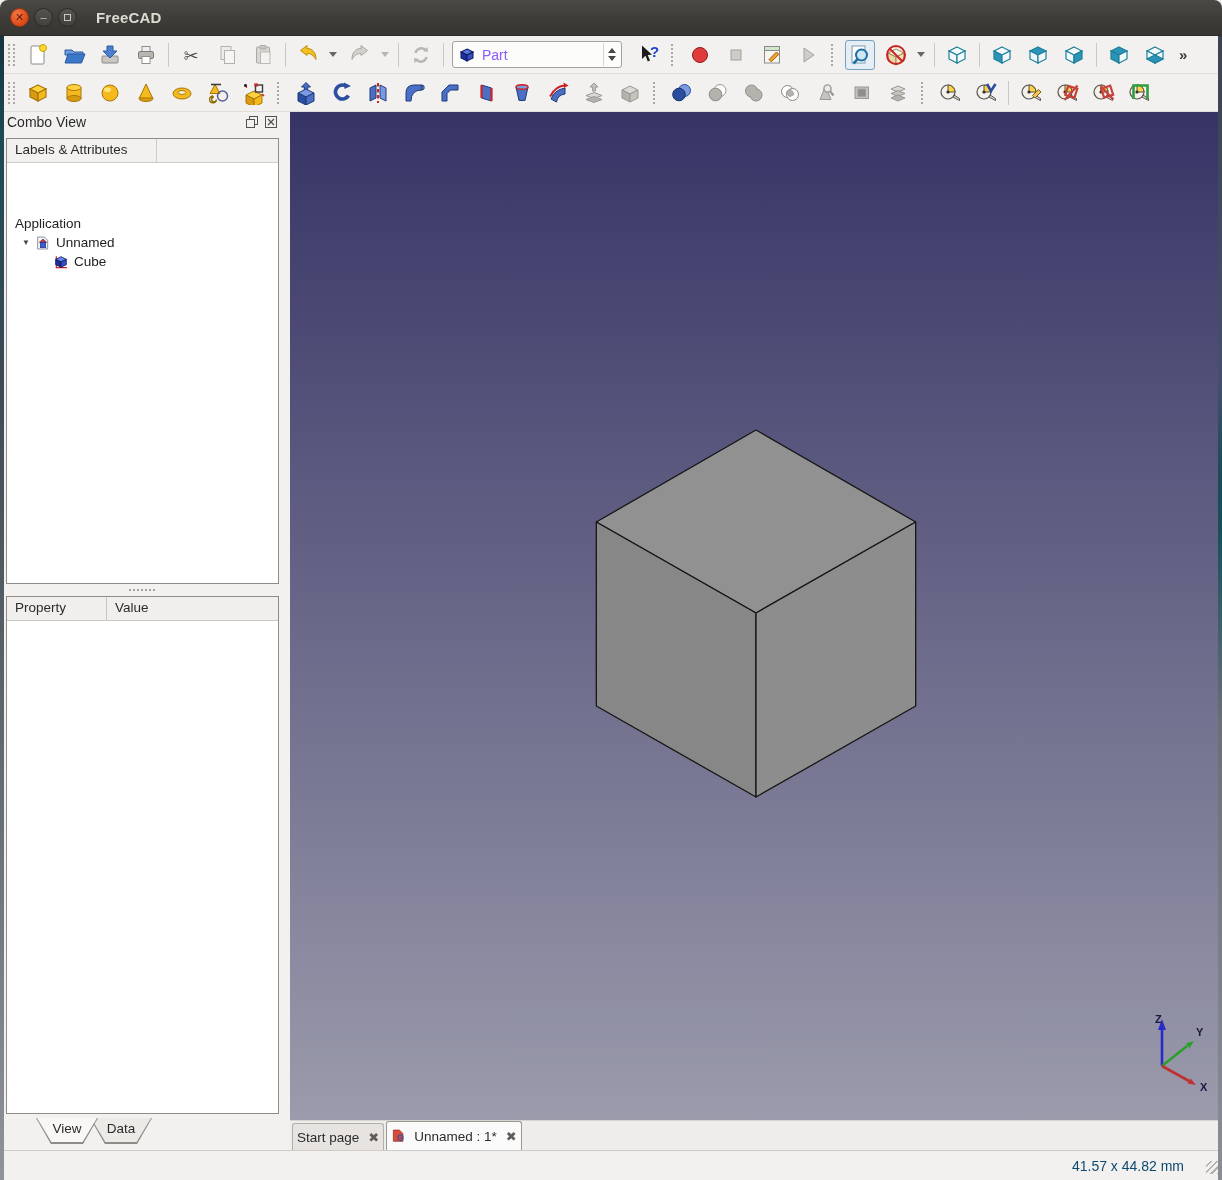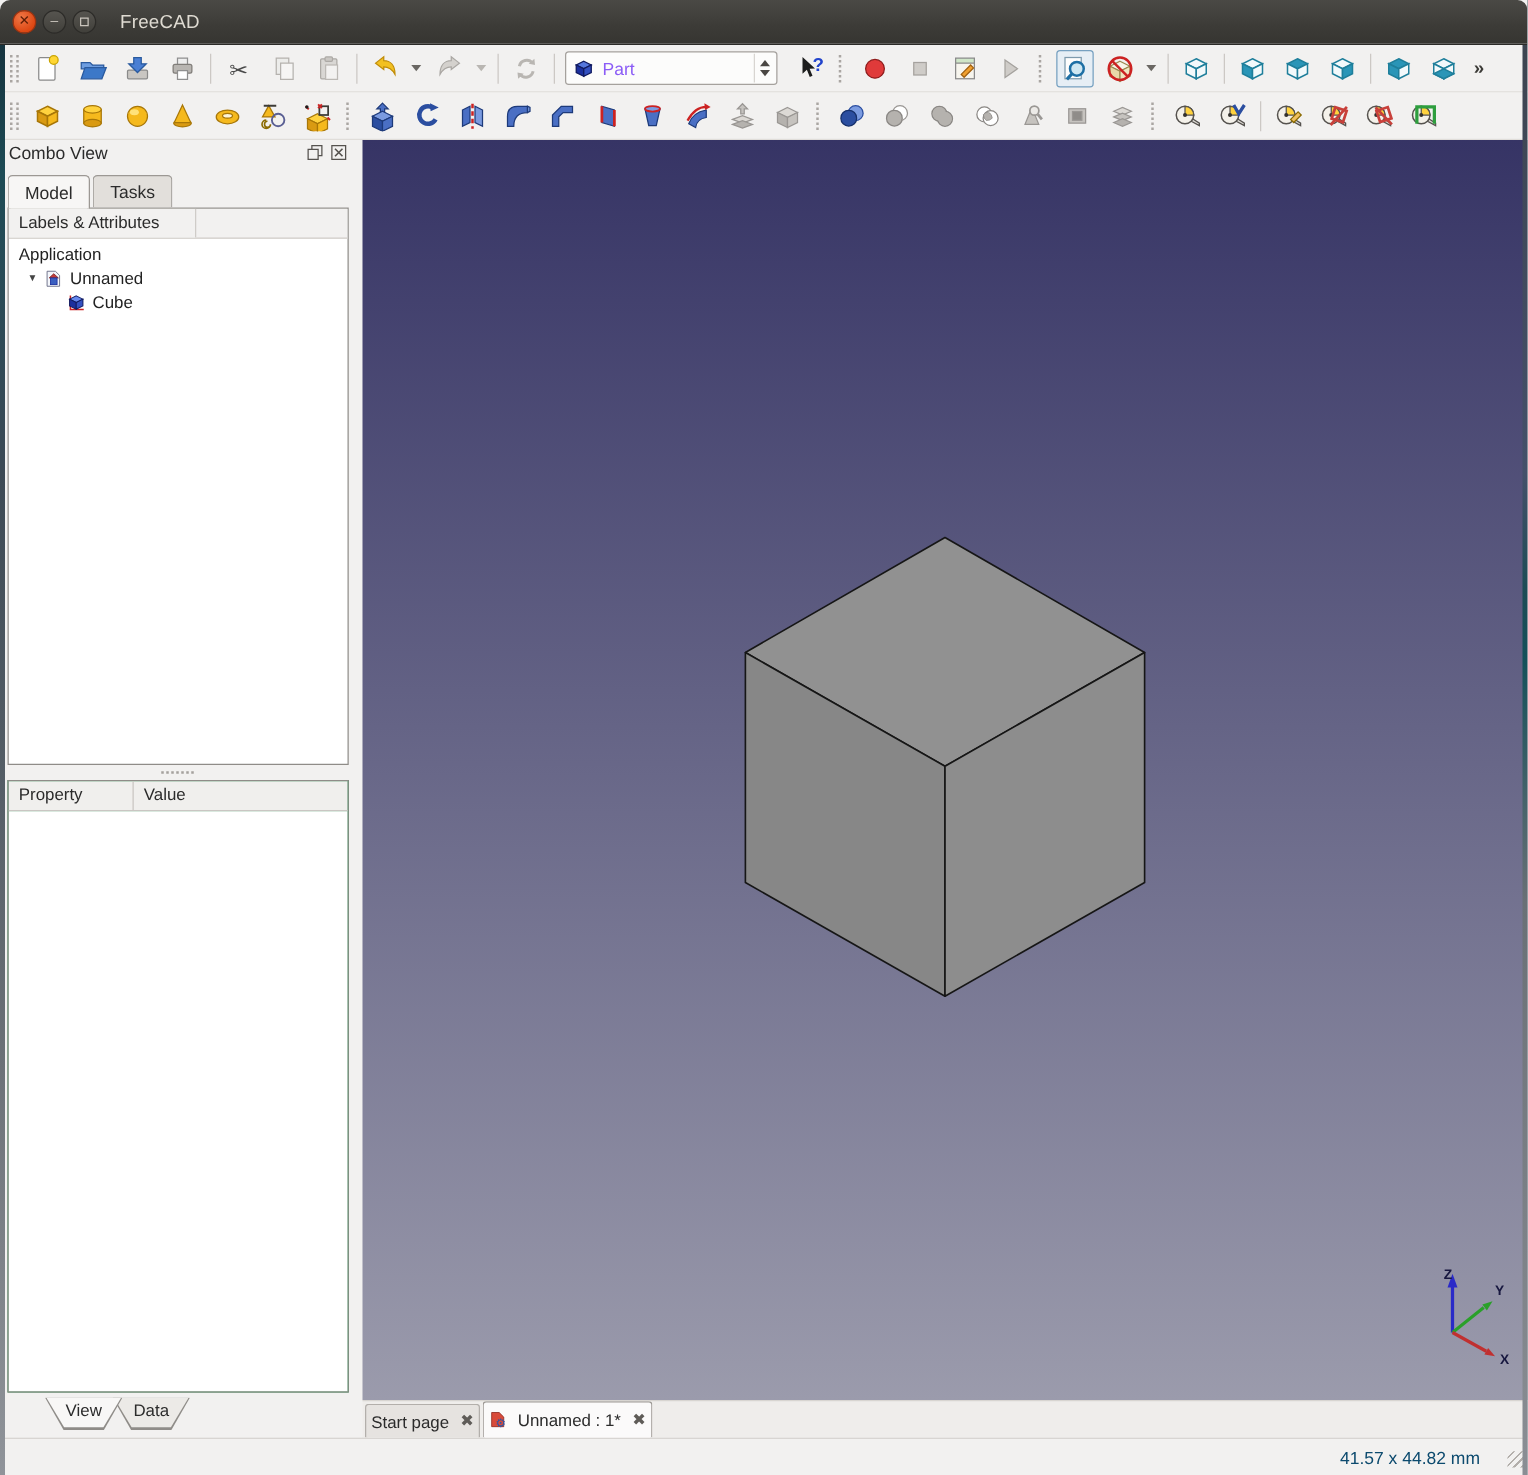--- a/index.html
+++ b/index.html
@@ -7,21 +7,21 @@
   .screen{position:relative;width:1222px;height:1180px;background:#F2F1F0;overflow:hidden;}
 
   
   .titlebar{height:36px;background:linear-gradient(#4a4945,#3c3b37 60%,#363531);border-radius:8px 8px 0 0;
     display:flex;align-items:center;padding-left:10px;border-bottom:1px solid #2b2a27;}
   .wbtn{width:19px;height:19px;border-radius:50%;margin-right:5px;display:inline-flex;align-items:center;justify-content:center;
     font-size:11px;line-height:1;}
   .wbtn.close{background:radial-gradient(circle at 35% 30%,#f07746,#dd4814 70%);border:1px solid #9e3310;color:#5e1d05;font-weight:bold;}
   .wbtn.min,.wbtn.max{background:linear-gradient(#56544f,#41403b);border:1px solid #2c2b28;color:#c9c4bc;}
   .wbtn .sq{width:7px;height:7px;border:1.5px solid #c9c4bc;display:block;}
-  .titlebar .title{color:#dfdbd2;font-weight:normal;font-size:15px;margin-left:14px;letter-spacing:.2px;text-align:right;}
+  .titlebar .title{color:#dfdbd2;font-weight:bold;font-size:15px;margin-left:14px;letter-spacing:.2px;text-align:right;}
 
   
   .toolbar-row{height:38px;background:#F2F1F0;display:flex;align-items:center;padding:0 0 0 3px;border-bottom:1px solid #e0ddd9;}
   .tb-btn{width:30px;height:30px;margin:0 3px;display:flex;align-items:center;justify-content:center;border-radius:3px;}
   .tb-btn.checked{border:1px solid #76a0c0;background:#e6eef5;}
   .tb-icon{width:24px;height:24px;display:block;}
   .tb-icon svg{width:24px;height:24px;display:block;}
   .tb-sep{width:1px;height:24px;background:#ccc8c4;margin:0 4px;align-self:center;}
   .tb-handle{width:6px;height:22px;border-left:2px dotted #aaa6a2;margin:0 5px;}
   .tb-handle.h2{border-right:2px dotted #aaa6a2;width:7px;}
@@ -632,30 +632,26 @@
               <rect x="1.5" y="4.5" width="8" height="8" fill="#f2f1f0" stroke="#55524e"></rect>
             </svg>
         </span>
         <span class="cv-winbtn">
           <svg width="14" height="14" viewBox="0 0 14 14">
               <rect x="1.5" y="1.5" width="11" height="11" fill="none" stroke="#55524e"></rect>
               <path d="M4 4 L10 10 M10 4 L4 10" stroke="#55524e" stroke-width="1.3"></path>
             </svg>
         </span>
       </div>
-      <div class="cv-tabs" id="cvTabs">
-          <div class="cv-tab active">Model</div>
-          <div class="cv-tab">Tasks</div>
-        </div>
       <div class="tree-box">
         <div class="tree-header">
           <span class="th-cell">Labels &amp; Attributes</span>
         </div>
         <div class="tree-rows" id="treeRows">
-            <div class="tree-row" style="padding-left: 8px;">
+            <div class="tree-row" style="padding-left: 8px; margin-top: 48px;">
               <span class="tree-label">Application</span>
             </div>
             <div class="tree-row" style="padding-left: 12px;">
               <span class="expander">▼</span>
               <span class="tree-icon">
                 <svg width="24" height="24" viewBox="0 0 24 24" xmlns="http://www.w3.org/2000/svg">
                   <path d="M4 3 h10 l5 5 v13 H4 Z" fill="#f4f6fb" stroke="#5a5f7a"></path>
                   <path d="M6.5 11 L12 6 L17.5 11 Z" fill="#c03a3a" stroke="#802020"></path>
                   <rect x="8" y="11" width="8" height="8" fill="#3a5fc0" stroke="#1b2f9e"></rect>
                 </svg>

